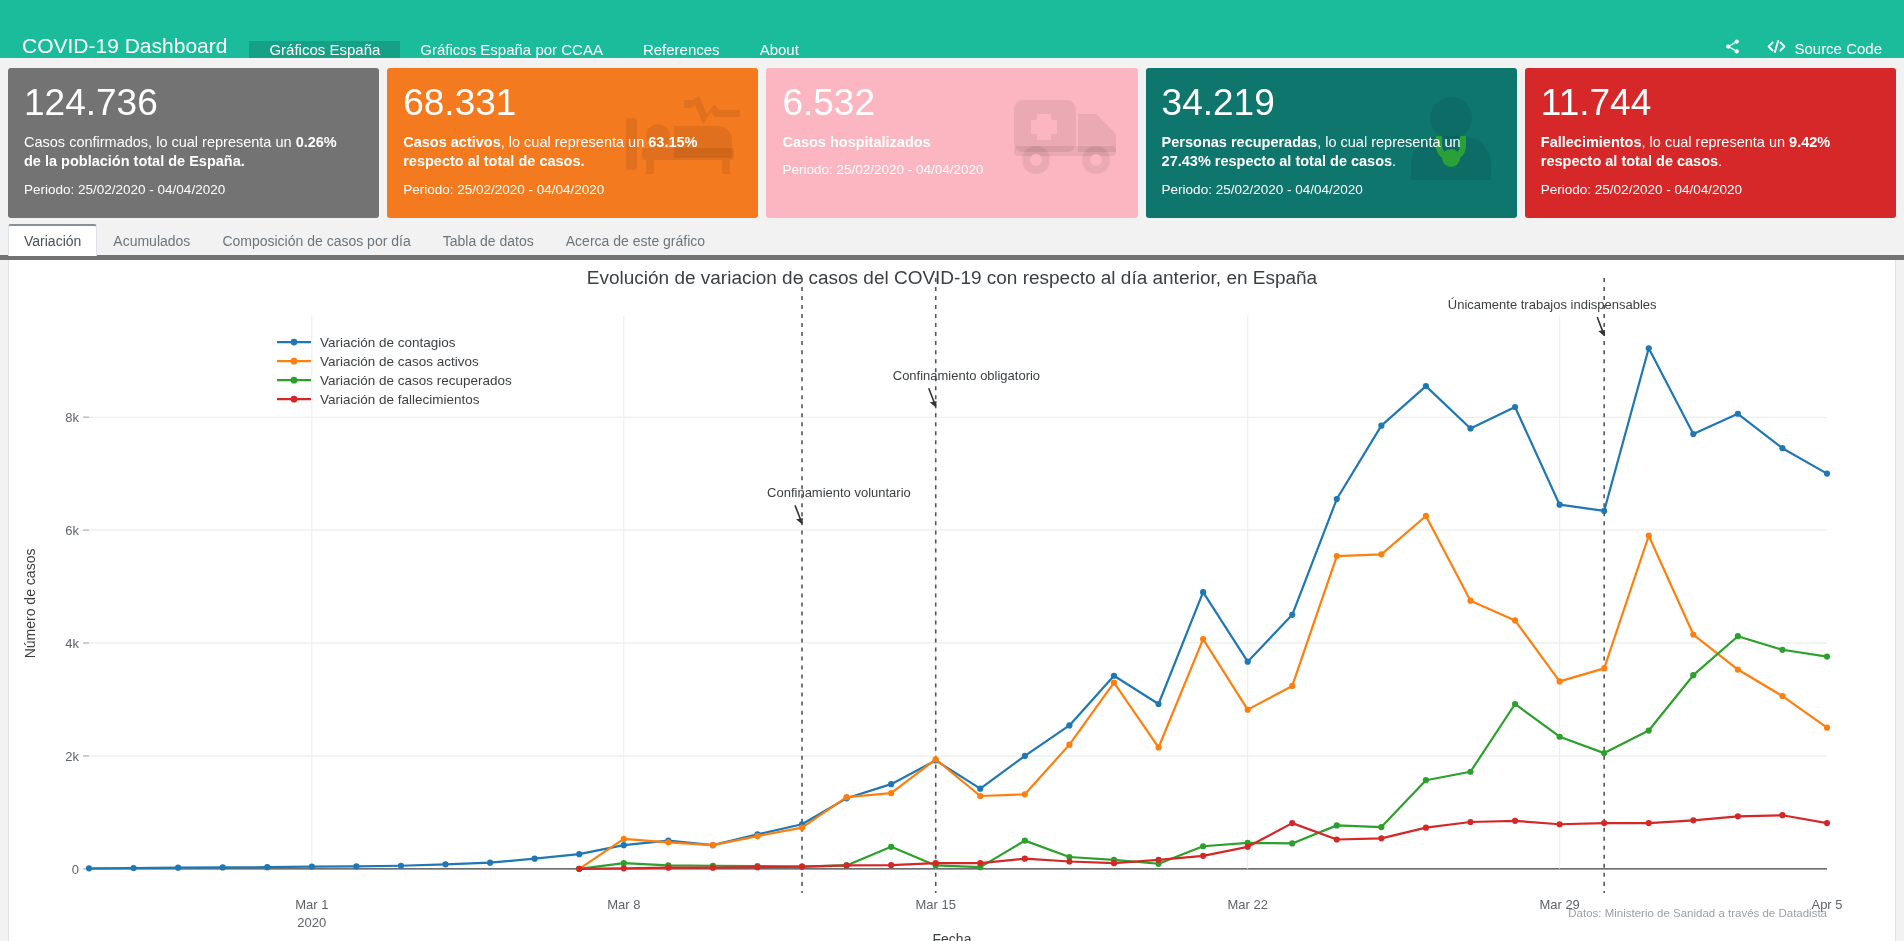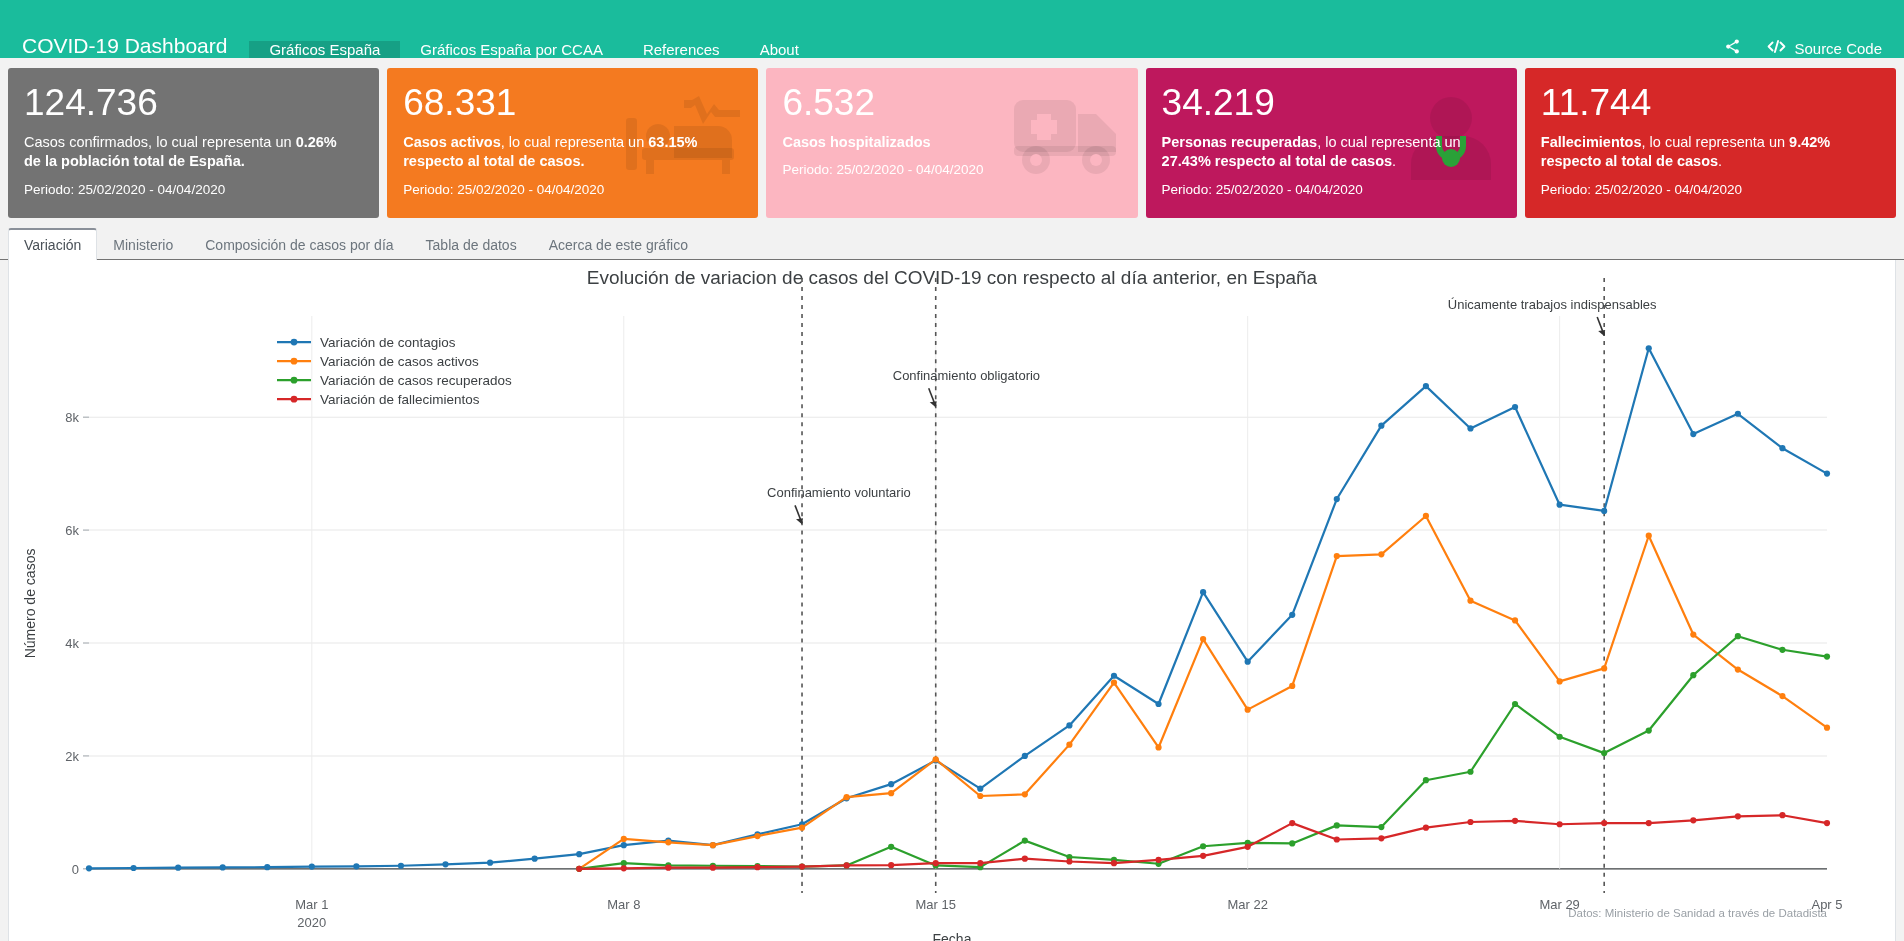--- a/index.html
+++ b/index.html
@@ -93,21 +93,21 @@
     top: 28px;
     z-index: 1;
     opacity: 1;
   }
 
   
   .tabs {
     display: flex;
     align-items: flex-end;
     padding: 0 8px;
-    border-bottom: 1px solid #737373;
+    border-bottom: 5px solid #737373;
     background: #f2f2f2;
     height: 34px;
   }
   .tab {
     padding: 7px 15px 6px 15px;
     font-size: 14px;
     color: #6c757d;
     cursor: pointer;
     border: 1px solid transparent;
     border-bottom: none;
@@ -206,21 +206,21 @@
         <circle cx="24" cy="64" r="6" fill="#fcb6c1"></circle>
         <circle cx="84" cy="64" r="14"></circle>
         <circle cx="84" cy="64" r="6" fill="#fcb6c1"></circle>
       </svg>
     </div>
     <div class="card-number">6.532</div>
     <div class="card-desc"><b>Casos hospitalizados</b></div>
     <div class="card-period">Periodo: 25/02/2020 - 04/04/2020</div>
   </div>
 
-  <div class="card" style="background:#be185d">
+  <div class="card" style="background:#0f766e">
     <div class="card-icon">
       <svg width="100" height="86" viewBox="0 0 100 86" fill="rgba(0,0,0,0.08)">
         <circle cx="52" cy="22" r="21"></circle>
         <path d="M12 84 v-16 a28 28 0 0 1 28 -28 h24 a28 28 0 0 1 28 28 v16z"></path>
         <path d="M40 40 v10 a12 12 0 0 0 24 0 v-10" fill="none" stroke="#2aa138" stroke-width="6"></path>
         <circle cx="52" cy="62" r="9" fill="#2aa138"></circle>
       </svg>
     </div>
     <div class="card-number">34.219</div>
     <div class="card-desc"><b>Personas recuperadas</b><span>, lo cual representa un </span><b>27.43% respecto al total de casos</b><span>.</span></div>
@@ -229,21 +229,21 @@
 
   <div class="card" style="background:#d62828">
     <div class="card-number">11.744</div>
     <div class="card-desc"><b>Fallecimientos</b><span>, lo cual representa un </span><b>9.42% respecto al total de casos</b><span>.</span></div>
     <div class="card-period">Periodo: 25/02/2020 - 04/04/2020</div>
   </div>
 </div>
 
 <div class="tabs">
   <div class="tab active">Variación</div>
-  <div class="tab">Ministerio</div>
+  <div class="tab">Acumulados</div>
   <div class="tab">Composición de casos por día</div>
   <div class="tab">Tabla de datos</div>
   <div class="tab">Acerca de este gráfico</div>
 </div>
 
 <div class="chart-panel">
   <svg class="chart-svg" id="chart" viewBox="0 0 1886 713" preserveAspectRatio="none">
       <text x="943" y="24" text-anchor="middle" font-size="19" fill="#3c4043" font-family="&quot;Liberation Sans&quot;, sans-serif">Evolución de variacion de casos del COVID-19 con respecto al día anterior, en España</text>
       <text x="70" y="613" text-anchor="end" font-size="13" fill="#5f6368" font-family="&quot;Liberation Sans&quot;, sans-serif">0</text>
       <line x1="74" y1="608" x2="80" y2="608" stroke="#9aa0a6" stroke-width="1"></line>

